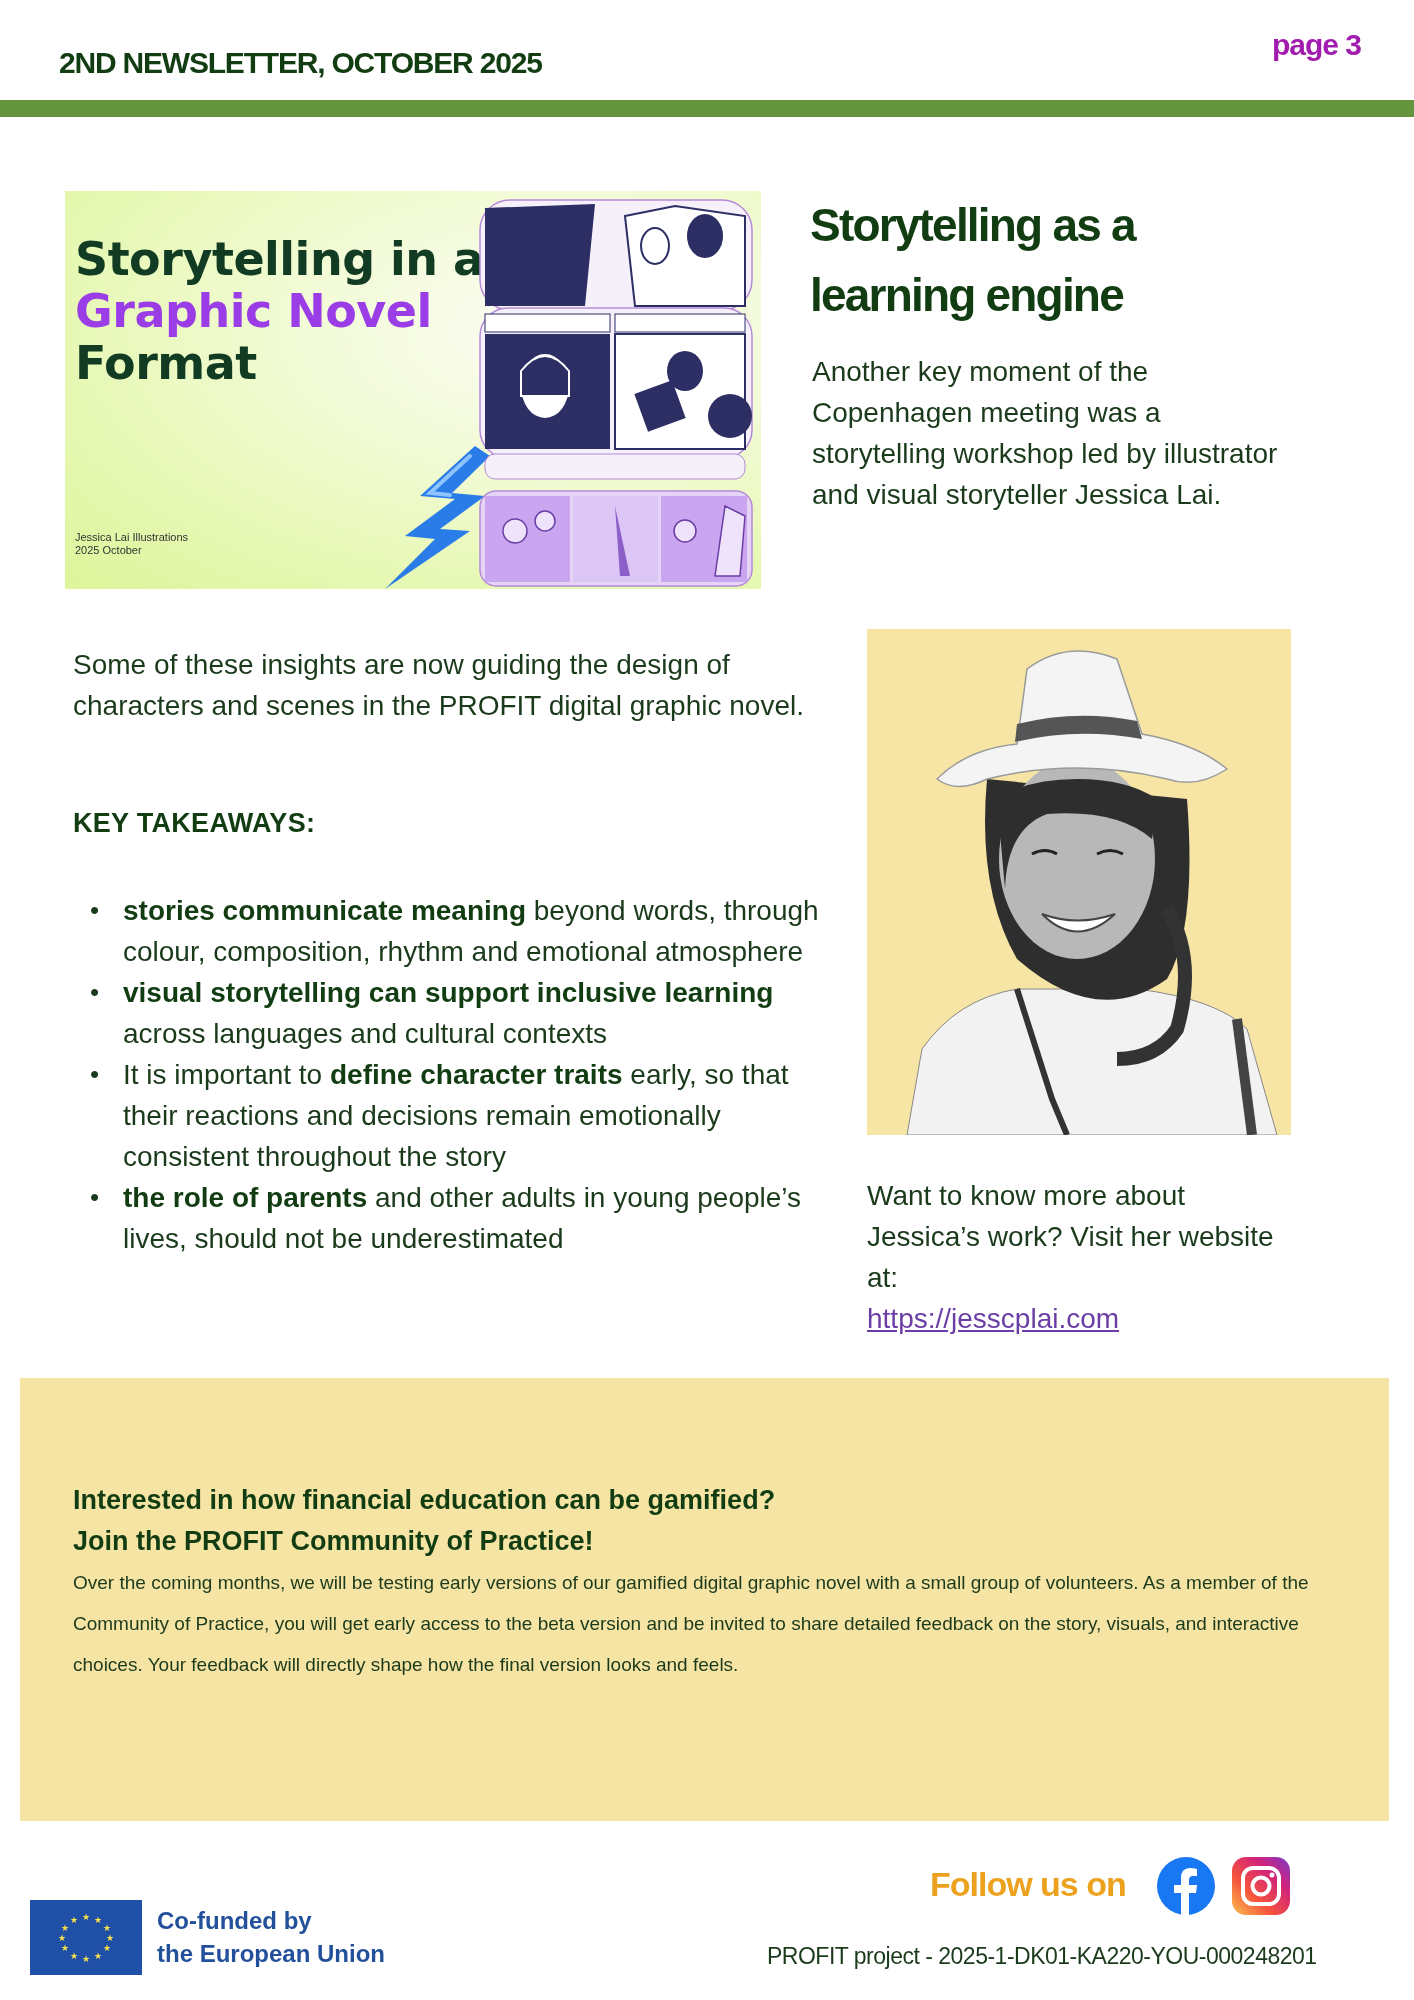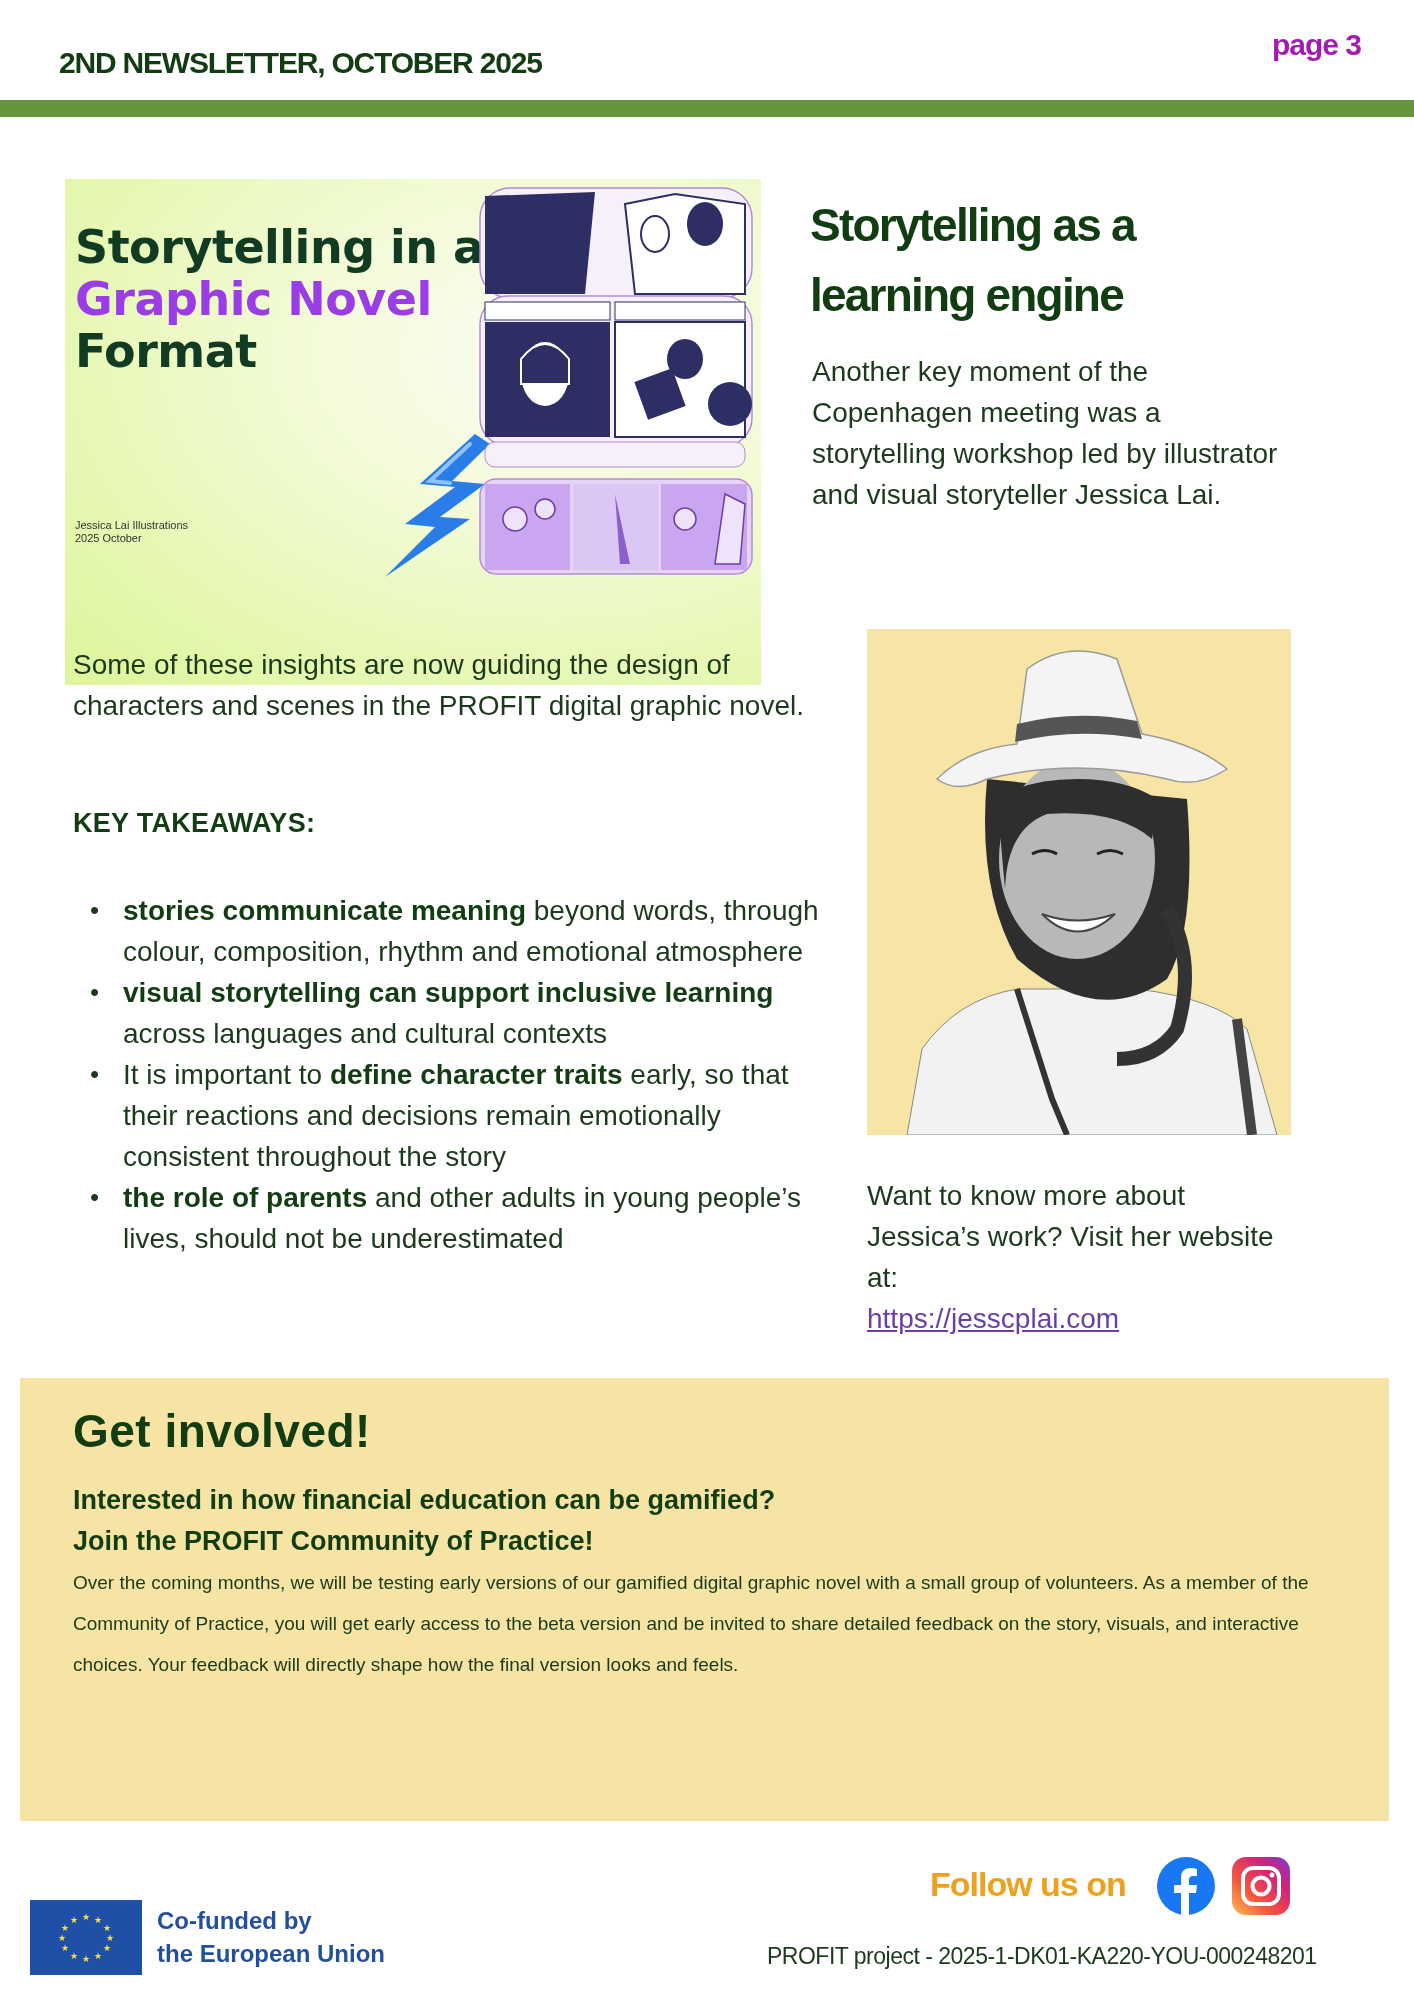--- a/index.html
+++ b/index.html
@@ -4,21 +4,21 @@
 <style>
   * { box-sizing: border-box; margin: 0; padding: 0; }
   html, body { width: 1414px; height: 2000px; background: #ffffff; overflow: hidden; }
   body { position: relative; font-family: "Liberation Sans", sans-serif; color: #0f3a14; }
 
   .header-title { position: absolute; left: 59px; top: 46px; font-size: 30px; font-weight: 700; letter-spacing: -1.2px; color: #123d12; }
   .page-number { position: absolute; left: 1272px; top: 28px; font-size: 30px; font-weight: 700; letter-spacing: -1px; color: #a21caf; }
   .header-bar { position: absolute; left: 0; top: 100px; width: 1414px; height: 17px; background: #65953d; }
 
   
-  .banner { position: absolute; left: 65px; top: 179px; width: 696px; height: 506px; overflow: hidden;
+  .banner { position: absolute; left: 65px; top: 191px; width: 696px; height: 398px; overflow: hidden;
             background: radial-gradient(ellipse at 70% 35%, #fbfcf4 0%, #f3fbd8 35%, #e7f8b5 70%, #ddf59a 100%); }
   .banner-title { position: absolute; left: 10px; top: 42px; font-size: 46px; font-weight: 700; line-height: 52px; color: #113b22; letter-spacing: -0.5px; font-family: "DejaVu Sans", sans-serif; }
   .banner-title .accent { color: #9b3de6; }
   .banner-credit { position: absolute; left: 10px; top: 340px; font-size: 11px; line-height: 13px; color: #333; }
   .lightning { position: absolute; left: 315px; top: 250px; width: 120px; height: 150px; }
   .comic { position: absolute; left: 410px; top: 5px; width: 285px; height: 392px; }
 
   
   .section-title { position: absolute; left: 810px; top: 190px; font-size: 46px; font-weight: 700; line-height: 70px; letter-spacing: -1.8px; color: #123d12; }
   .intro-text { position: absolute; left: 812px; top: 351px; width: 480px; font-size: 28px; line-height: 41px; color: #1b3a1b; }
@@ -143,21 +143,20 @@
     <path d="M150 95 Q210 80 270 92 L275 110 Q210 98 148 113 Z" fill="#555"></path>
   </svg>
 </div>
 
 <div class="more-text">
   <span>Want to know more about Jessica’s work? Visit her website at:</span><br>
   <a class="more-link"> https://jesscplai.com</a>
 </div>
 
 <div class="involve">
-  <div class="involve-title">Get involved!</div>
   <div class="involve-sub">
     <div>Interested in how financial education can be gamified?</div>
     <div>Join the PROFIT Community of Practice!</div>
   </div>
   <div class="involve-body">Over the coming months, we will be testing early versions of our gamified digital graphic novel with a small group of volunteers.  As a member of the Community of Practice, you will get early access to the beta version and be invited to share detailed feedback on the story, visuals, and interactive choices. Your feedback will directly shape how the final version looks and feels.</div>
 </div>
 
 <svg class="eu-flag" viewBox="0 0 112 75">
   <rect width="112" height="75" fill="#1f4fa6"></rect>
   <g fill="#f4e04d" font-size="9" text-anchor="middle" font-family="DejaVu Sans, sans-serif">

